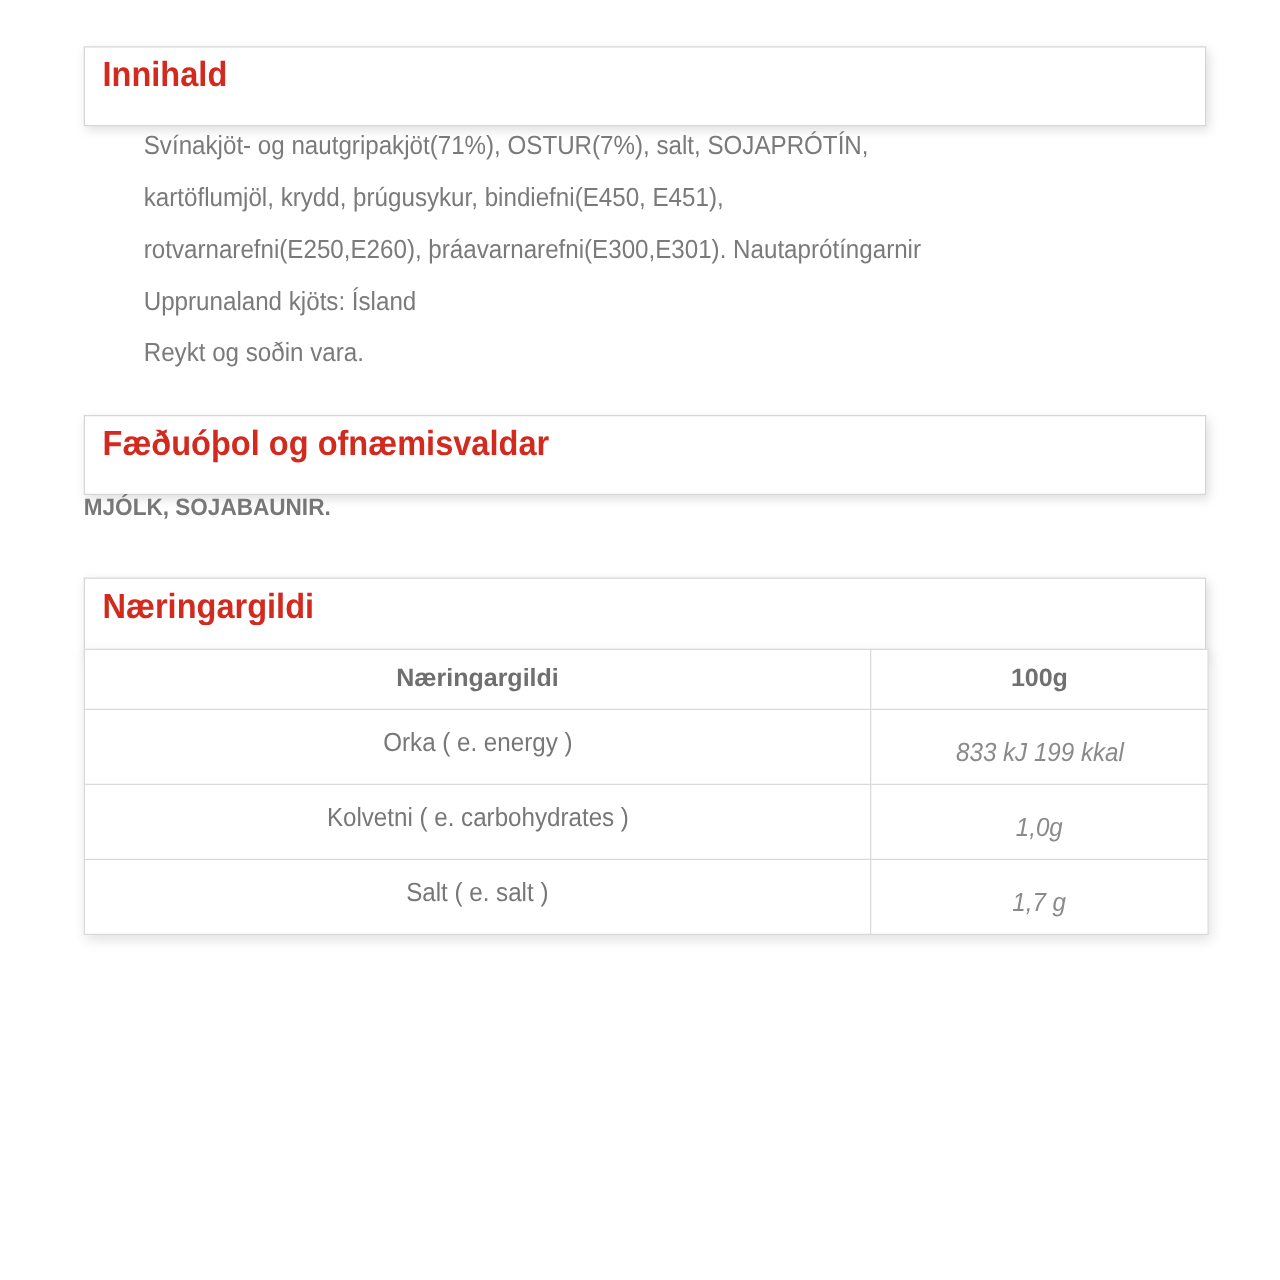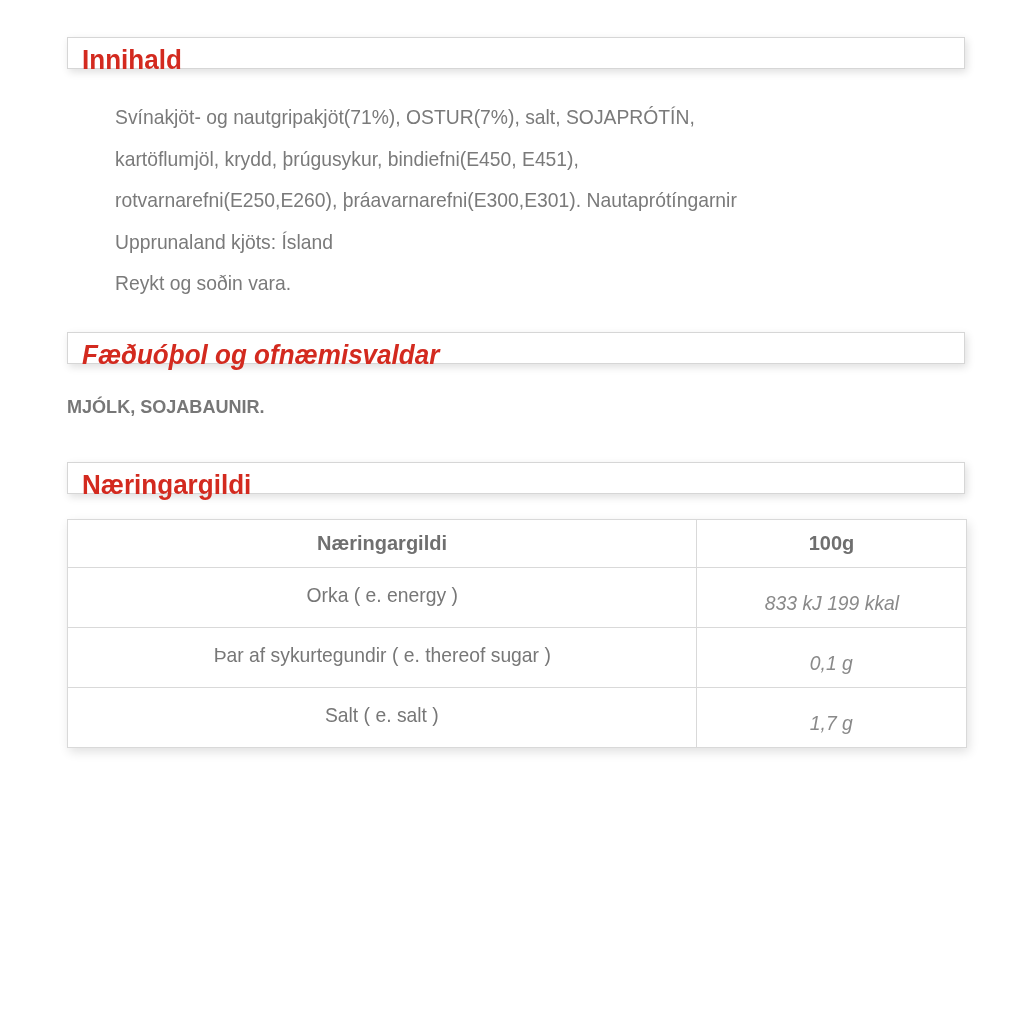--- a/index.html
+++ b/index.html
@@ -12,40 +12,40 @@
       height: 1024px;
       position: relative;
       overflow: hidden;
       font-family: "Liberation Sans", sans-serif;
       color: #777777;
     }
     .section-header {
       position: absolute;
       left: 67px;
       width: 898px;
-      height: 32px;
+      height: 64px;
       box-sizing: border-box;
       background: #ffffff;
       border: 1px solid #d6d6d6;
       box-shadow: 2px 3px 8px rgba(0,0,0,0.13);
     }
     .section-title {
       position: absolute;
       left: 14px;
       top: 6px;
       font-size: 28px;
       font-weight: bold;
       color: #d32a1f;
       letter-spacing: 0px;
       white-space: nowrap;
       transform: scaleX(0.93);
       transform-origin: left center;
     }
     #hdr-ingredients { top: 37px; }
-    #hdr-allergens { top: 332px; font-style: italic; }
+    #hdr-allergens { top: 332px; }
     #hdr-nutrition { top: 462px; }
 
     .ingredients {
       position: absolute;
       left: 67px;
       top: 96px;
       width: 900px;
       margin-left: 48px;
     }
     .ingredients .line {
@@ -146,21 +146,21 @@
       <th>Næringargildi</th>
       <th>100g</th>
     </tr>
   </thead>
   <tbody>
     <tr>
       <td class="name"><span>Orka ( e. energy )</span></td>
       <td class="value"><span>833 kJ 199 kkal</span></td>
     </tr>
     <tr>
-      <td class="name"><span>Þar af sykurtegundir ( e. thereof sugar )</span></td>
-      <td class="value"><span>0,1 g</span></td>
+      <td class="name"><span>Kolvetni ( e. carbohydrates )</span></td>
+      <td class="value"><span>1,0g</span></td>
     </tr>
     <tr>
       <td class="name"><span>Salt ( e. salt )</span></td>
       <td class="value"><span>1,7 g</span></td>
     </tr>
   </tbody>
 </table>
 
 </body></html>

